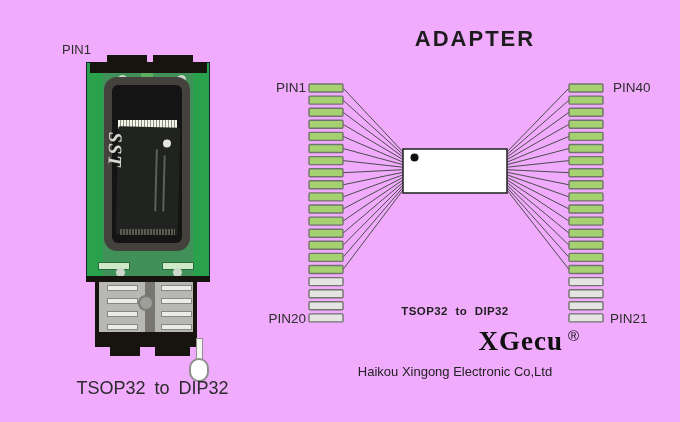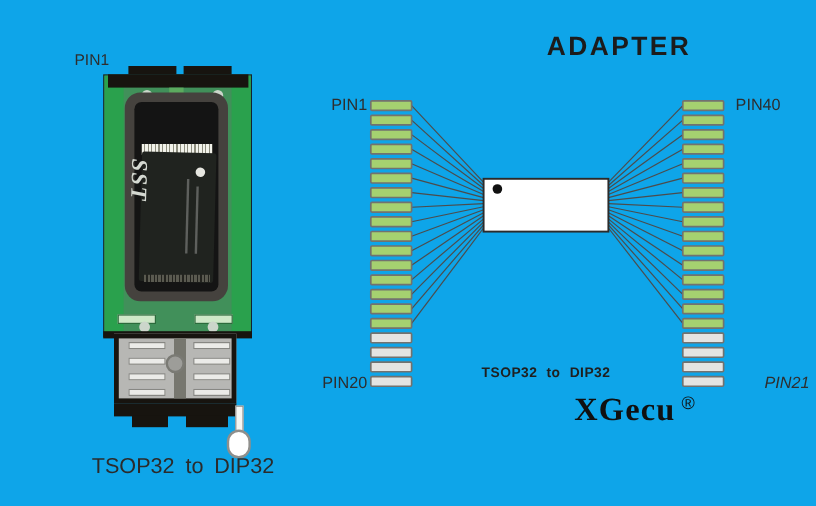--- a/index.html
+++ b/index.html
@@ -1,27 +1,27 @@
 <!DOCTYPE html>
 <html><head>
 <meta charset="utf-8">
 <style>
   html,body{margin:0;padding:0;background:#fff;}
   body{width:680px;height:422px;font-family:"Liberation Sans",sans-serif;}
-  .canvas{position:relative;width:680px;height:422px;background:#0ea5e9;overflow:hidden;}
+  .canvas{position:relative;width:680px;height:422px;background:#f0abfc;overflow:hidden;}
 
   
   #schematic-svg{position:absolute;left:0;top:0;}
   .pin-label{position:absolute;font-size:13.5px;color:#2e2e2e;}
   .chip-label{position:absolute;left:403px;top:149px;width:104px;height:44px;
     display:flex;align-items:center;justify-content:center;padding-top:9px;box-sizing:border-box;
     font-size:12px;font-weight:bold;letter-spacing:.8px;color:#1e1e1e;}
 
   
-  .title-block{position:absolute;left:326px;top:26px;width:250px;text-align:right;color:#1c1c1c;}
+  .title-block{position:absolute;left:350px;top:26px;width:250px;text-align:center;color:#1c1c1c;}
   .title-line1{font-size:22px;font-weight:bold;letter-spacing:2px;}
   .title-line2{font-size:21px;margin-top:1px;}
   .footer-block{position:absolute;left:330px;top:305px;width:250px;text-align:center;color:#1f1f1f;}
   .footer-bold{font-size:11.5px;font-weight:bold;word-spacing:4px;letter-spacing:.4px;}
   .footer-sub{font-size:17px;margin-top:3px;}
   .brand-row{margin-top:9px;font-family:"Liberation Serif",serif;font-weight:bold;font-size:27px;
     letter-spacing:1px;color:#101010;text-align:right;}
   .brand-reg{font-size:15px;vertical-align:9px;margin-left:5px;font-family:"Liberation Sans",sans-serif;font-weight:normal;}
   .company{font-size:13px;margin-top:7px;color:#222;}
 
@@ -202,20 +202,21 @@
         <rect x="569" y="313.9" width="34" height="8" rx="1" fill="#e4e4e2" stroke="#72726f" stroke-width="1.4"></rect>
       </g>
     <rect id="tsop-box" x="403" y="149" width="104" height="44" fill="#ffffff" stroke="#2b2b2b" stroke-width="1.6"></rect>
     <circle cx="414.5" cy="157.5" r="4" fill="#111"></circle>
   </svg>
 
 
   <div class="pin-label" style="left:272px;top:80px;width:34px;text-align:right;">PIN1</div>
   <div class="pin-label" style="left:260px;top:311px;width:46px;text-align:right;">PIN20</div>
   <div class="pin-label" style="left:613px;top:80px;text-align:right;">PIN40</div>
-  <div class="pin-label" style="left:637px;top:311px;font-style:italic;">PIN21</div>
+  <div class="pin-label" style="left:610px;top:311px;">PIN21</div>
 
   <div class="footer-block">
     <div class="footer-bold">TSOP32 to DIP32</div>
     <div class="brand-row"><span>XGecu</span><span class="brand-reg">®</span></div>
+    <div class="company">Haikou Xingong Electronic Co,Ltd</div>
   </div>
 
 </div>
 
 </body></html>

